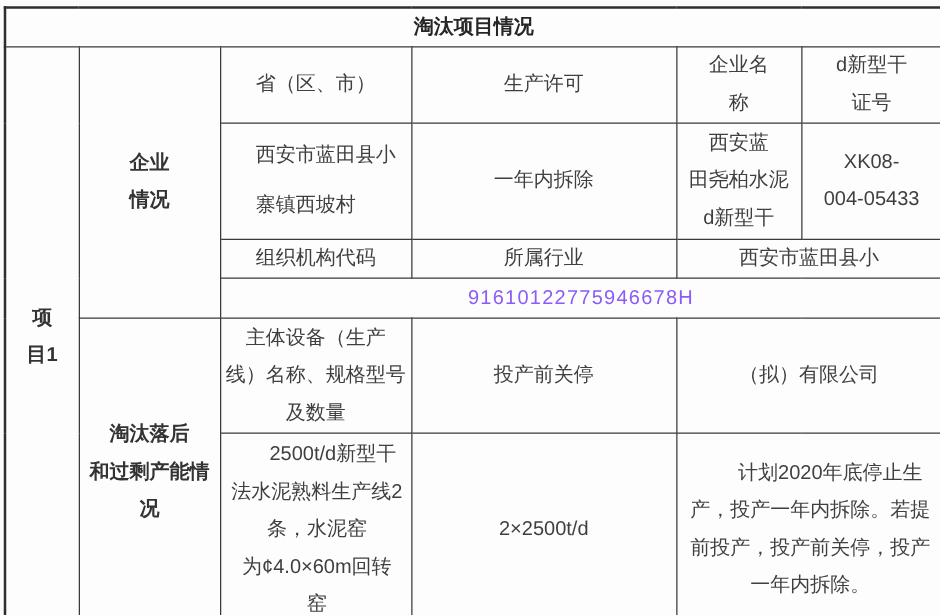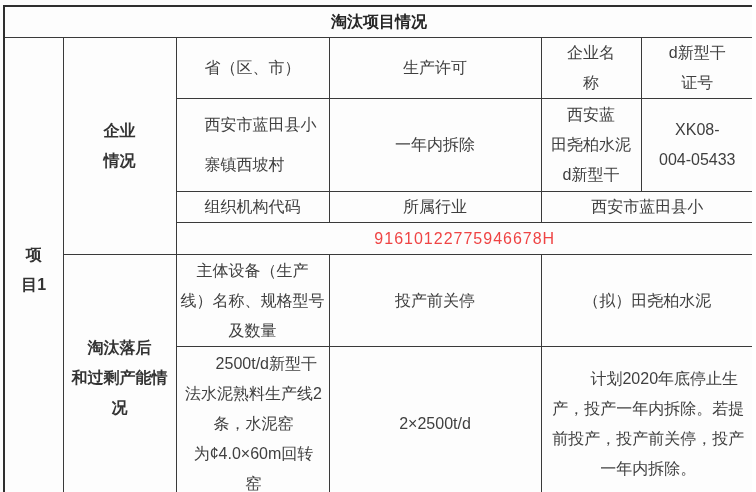--- a/index.html
+++ b/index.html
@@ -40,21 +40,21 @@
   .bold { font-weight: bold; color: #333333; }
   .h-row2 td { line-height: 27px; }
   .r3 { height: 93px; }
   .r3 .addr {
     text-align: left;
     padding-left: 28px;
     line-height: 40px;
   }
   .r3 .ename { line-height: 30px; }
   .r4 td { height: 30px; line-height: 28px; font-size: 16px; }
-  .r5 td { height: 32px; font-size: 18px; letter-spacing: 1px; line-height: 30px; color: #ef4444; }
+  .r5 td { height: 32px; font-size: 18px; letter-spacing: 1px; line-height: 30px; color: #8b5cf6; }
   .r6 td { height: 92px; line-height: 30px; }
   .r7 td { height: 143px; }
   .equip-val {
     text-align: left;
     padding: 2px 2px 2px 4px;
     text-indent: 1.6em;
     line-height: 28px;
     font-size: 16px;
   }
   .time-val {
@@ -120,21 +120,21 @@
     </tr>
 
     <tr class="r6">
       <td rowspan="2" class="bold pre">淘汰落后
 和过剩产能情
 况</td>
       <td class="pre">主体设备（生产
 线）名称、规格型号
 及数量</td>
       <td>投产前关停</td>
-      <td colspan="2">（拟）田尧柏水泥</td>
+      <td colspan="2">（拟）有限公司</td>
     </tr>
 
     <tr class="r7">
       <td class="equip-val pre">2500t/d新型干
 法水泥熟料生产线2
 条，水泥窑
 为¢4.0×60m回转
 窑</td>
       <td>2×2500t/d</td>
       <td colspan="2" class="time-val pre">计划2020年底停止生

